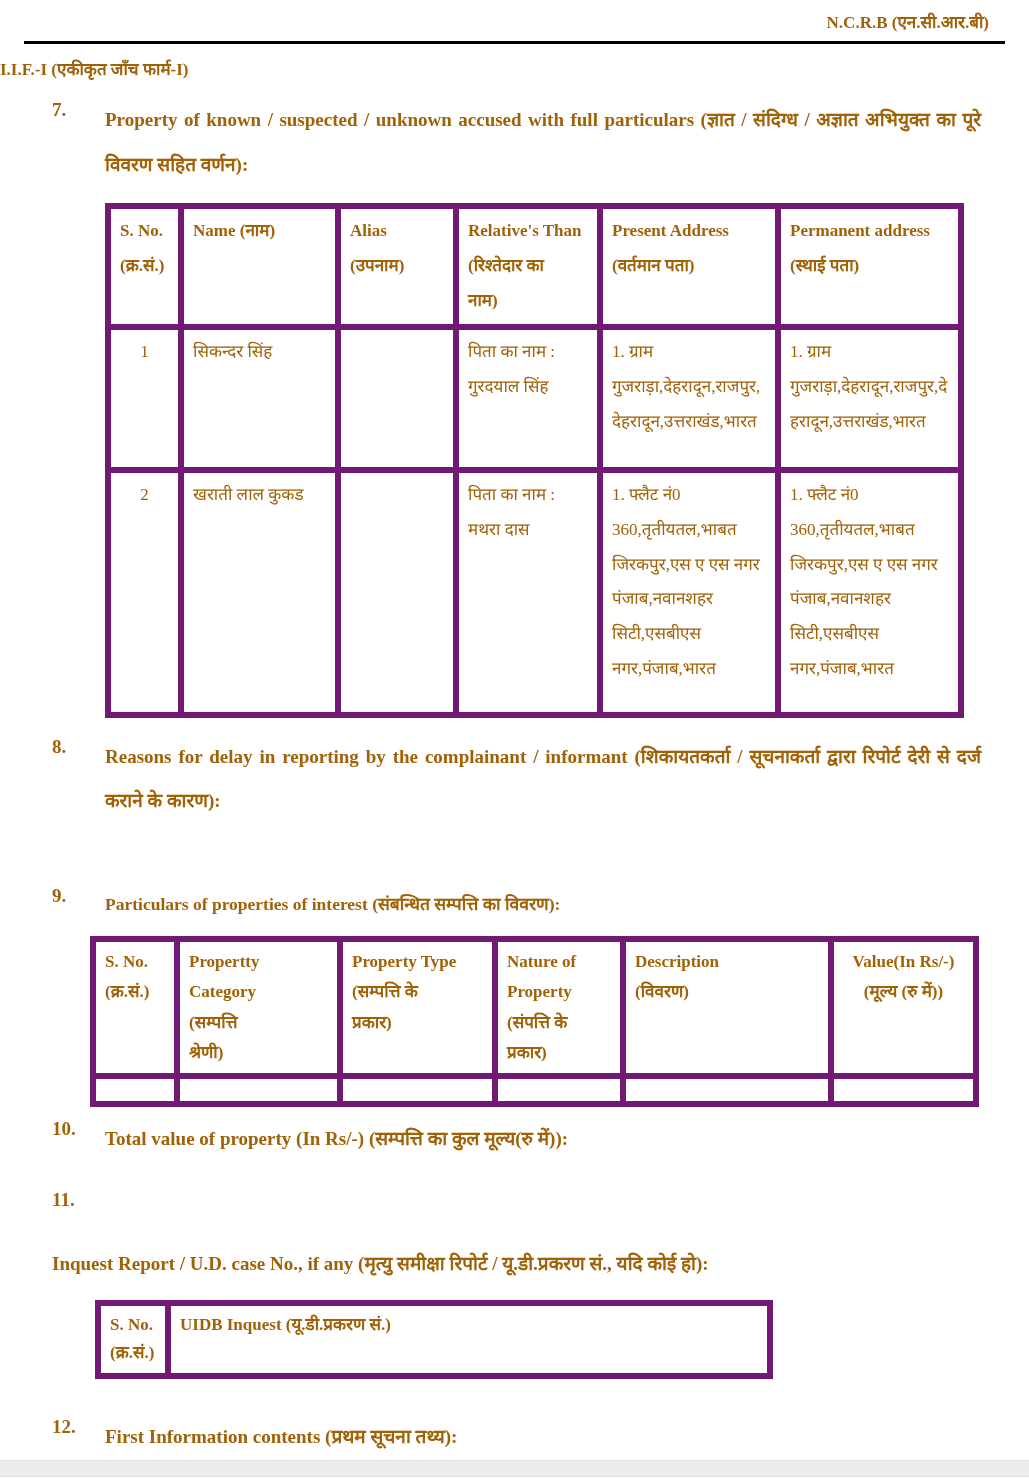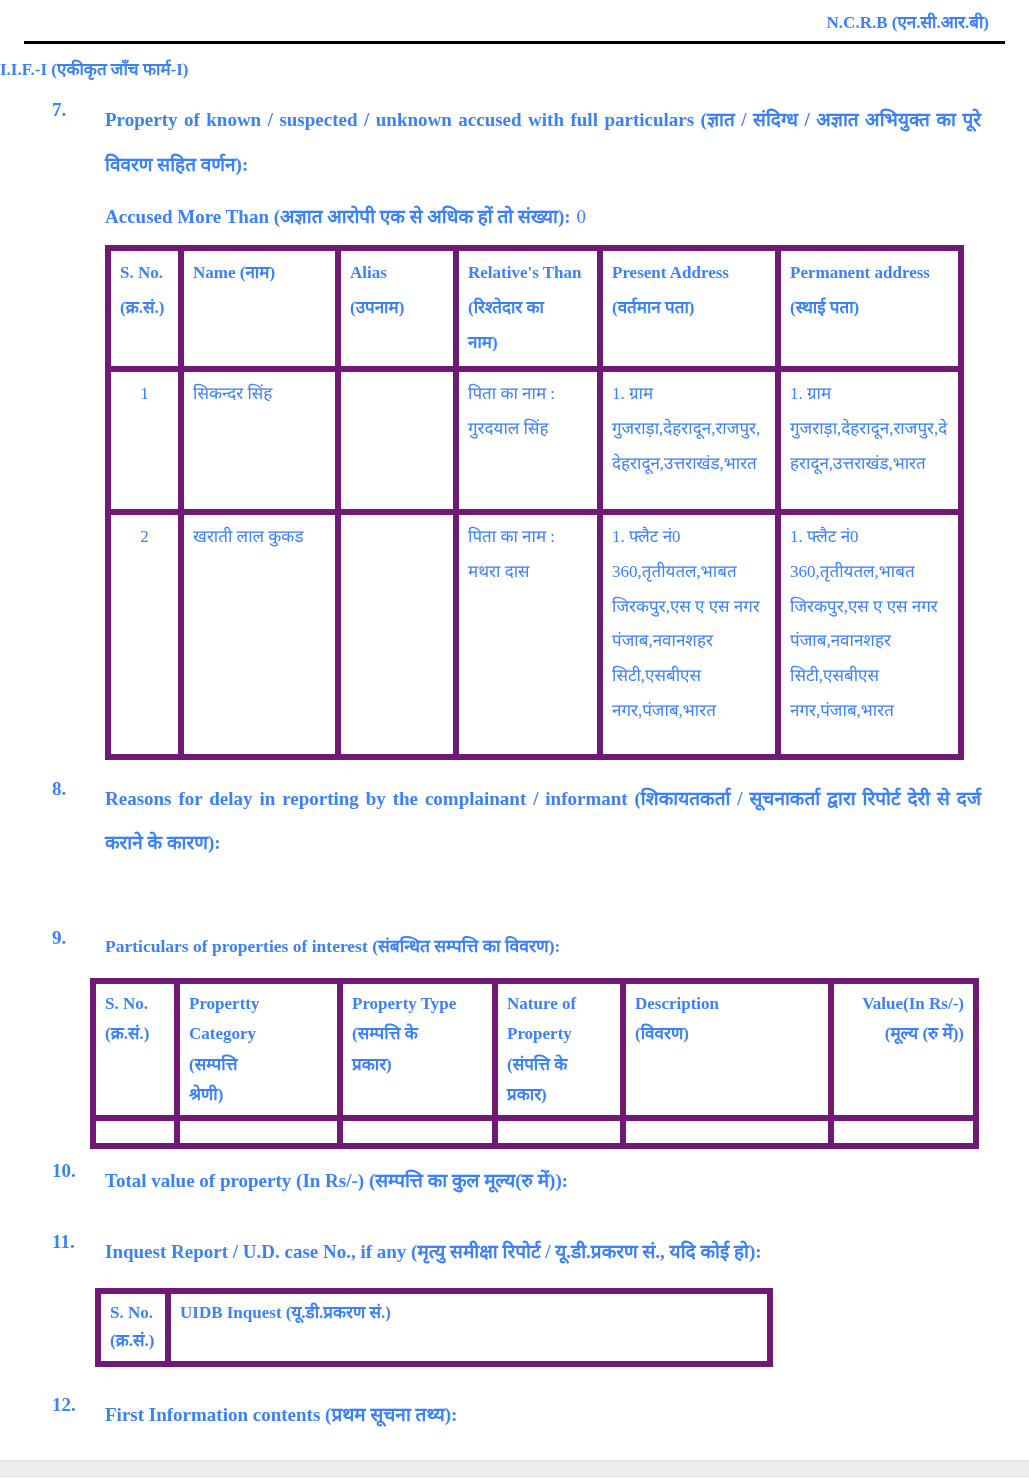--- a/index.html
+++ b/index.html
@@ -1,21 +1,21 @@
 <!DOCTYPE html>
 <html><head>
 <meta charset="utf-8">
 <style>
   html,body{margin:0;padding:0;background:#ffffff;}
   .page{
     position:relative;
     width:1029px;height:1479px;
     background:#ffffff;
     font-family:"Liberation Serif","DejaVu Serif",serif;
-    color:#3b82f6;
+    color:#a16207;
     overflow:hidden;
   }
   .hdr-line{ text-align:right; padding:10px 40px 0 0; font-size:17px; font-weight:bold; }
   .hdr-rule{ border:0; border-top:3px solid #000; margin:8px 24px 0 24px; }
   .hdr-form{ padding:13px 40px 0 0; font-size:17px; font-weight:bold; }
 
   .section{ display:flex; margin:0 48px 0 52px; }
   .sec-num{ flex:0 0 53px; font-size:19px; font-weight:bold; padding-top:1px; }
   .sec-title{ flex:1; font-size:19px; font-weight:bold; line-height:2.35; text-align:justify; }
   .sec-title.small{ font-size:17.5px; }
@@ -40,57 +40,54 @@
   .accused-table{ margin:16px 0 0 105px; width:853px; }
   .accused-table td.sno{ text-align:center; }
   .accused-table tr.hrow{ height:97px; }
   .accused-table tr.r1{ height:143px; }
   .accused-table tr.r2{ height:245px; }
 
   .props-table{ margin:11px 0 0 90px; width:883px; }
   .props-table th{ line-height:1.78; }
   .props-table tr.hrow{ height:122px; }
   .props-table tr.erow{ height:28px; }
-  .props-table th.value-col{ text-align:right; }
+  .props-table th.value-col{ text-align:center; }
 
   .uidb-table{ margin:13px 0 0 95px; width:672px; }
   .uidb-table tr{ height:62px; }
   .uidb-table th{ line-height:1.7; }
 
   .fir-content{ margin:26px 50px 0 100px; font-size:19px; line-height:1.7; }
 
   .bottom-scrollbar{
     position:absolute; left:0; bottom:2px; width:1029px; height:15px;
     background:#ececec; border-top:1px solid #e0e0e0; border-bottom:1px solid #e0e0e0;
   }
 
   .gap-s7{ margin-top:18px; }
   .gap-s8{ margin-top:17px; }
   .gap-s9{ margin-top:60px; }
   .gap-s10{ margin-top:10px; }
-  .gap-s11{ margin-top:26px; }
-  .gap-s12{ margin-top:26px; }
+  .gap-s11{ margin-top:26px;flex-direction:column; }
+  .gap-s12{ margin-top:36px; }
 </style>
 </head>
 <body>
 
 <div class="page">
 
   <div class="hdr-line">N.C.R.B (एन.सी.आर.बी)</div>
   <hr class="hdr-rule">
   <div class="hdr-form">I.I.F.-I (एकीकृत जाँच फार्म-I)</div>
 
   <div class="section gap-s7">
     <div class="sec-num">7.</div>
     <div class="sec-title">Property of known / suspected / unknown accused with full particulars (ज्ञात / संदिग्ध / अज्ञात अभियुक्त का पूरे विवरण सहित वर्णन):</div>
   </div>
 
-  <div class="accused-more">
-    <span>Accused More Than (अज्ञात आरोपी एक से अधिक हों तो संख्या):</span><span class="val">0</span>
-  </div>
 
   <table class="accused-table">
     <colgroup>
       <col style="width:73px">
         <col style="width:157px">
         <col style="width:118px">
       <col style="width:144px">
         <col style="width:178px">
         <col style="width:183px">
     </colgroup>

